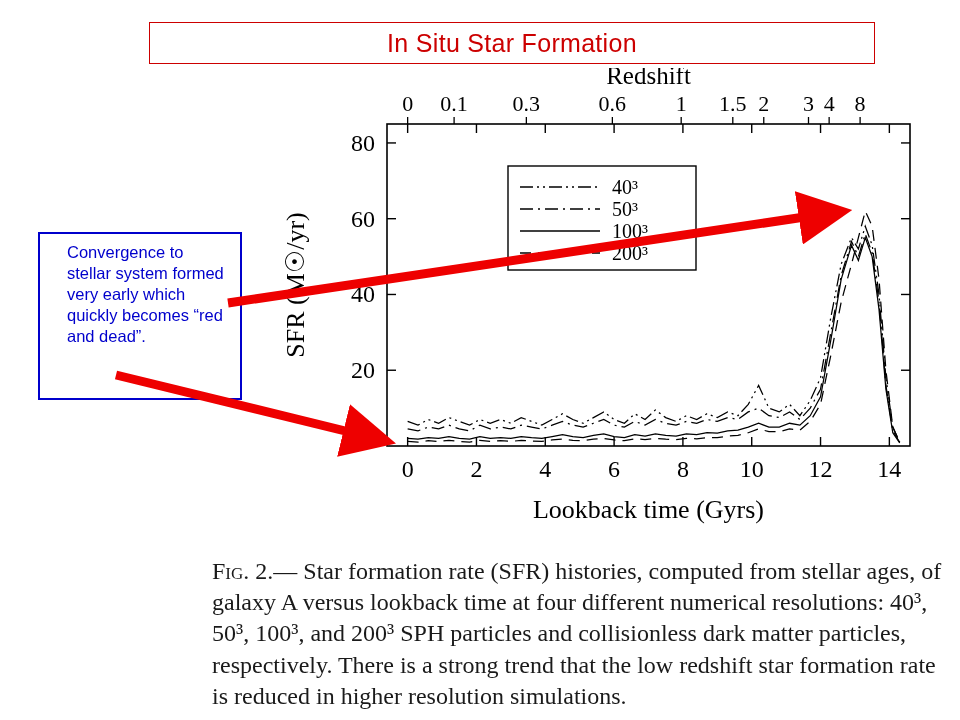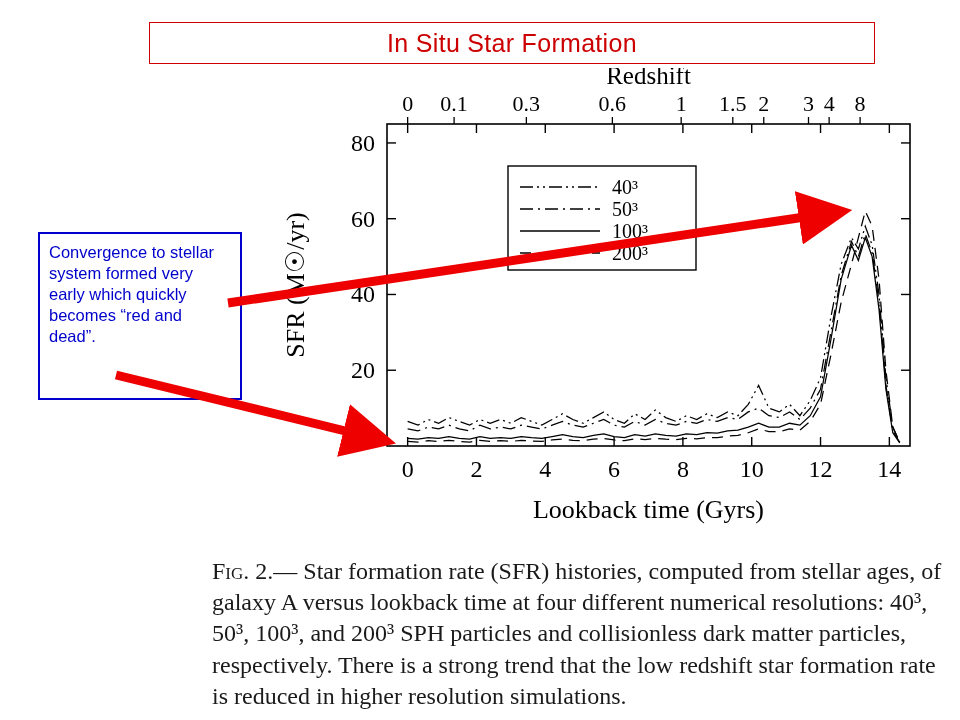--- a/index.html
+++ b/index.html
@@ -39,21 +39,21 @@
   
   #annotation-box {
     position: absolute;
     left: 38px;
     top: 232px;
     width: 204px;
     height: 168px;
     border: 2px solid #0000cc;
     background: #ffffff;
     box-sizing: border-box;
-    padding: 8px 9px 0 9px;
+    padding: 8px 9px 0 27px;
   }
   #annotation-text {
     color: #0000cc;
     font-size: 16.5px;
     line-height: 1.28;
     font-family: "Liberation Sans", sans-serif;
     white-space: pre-wrap;
   }
 
   

